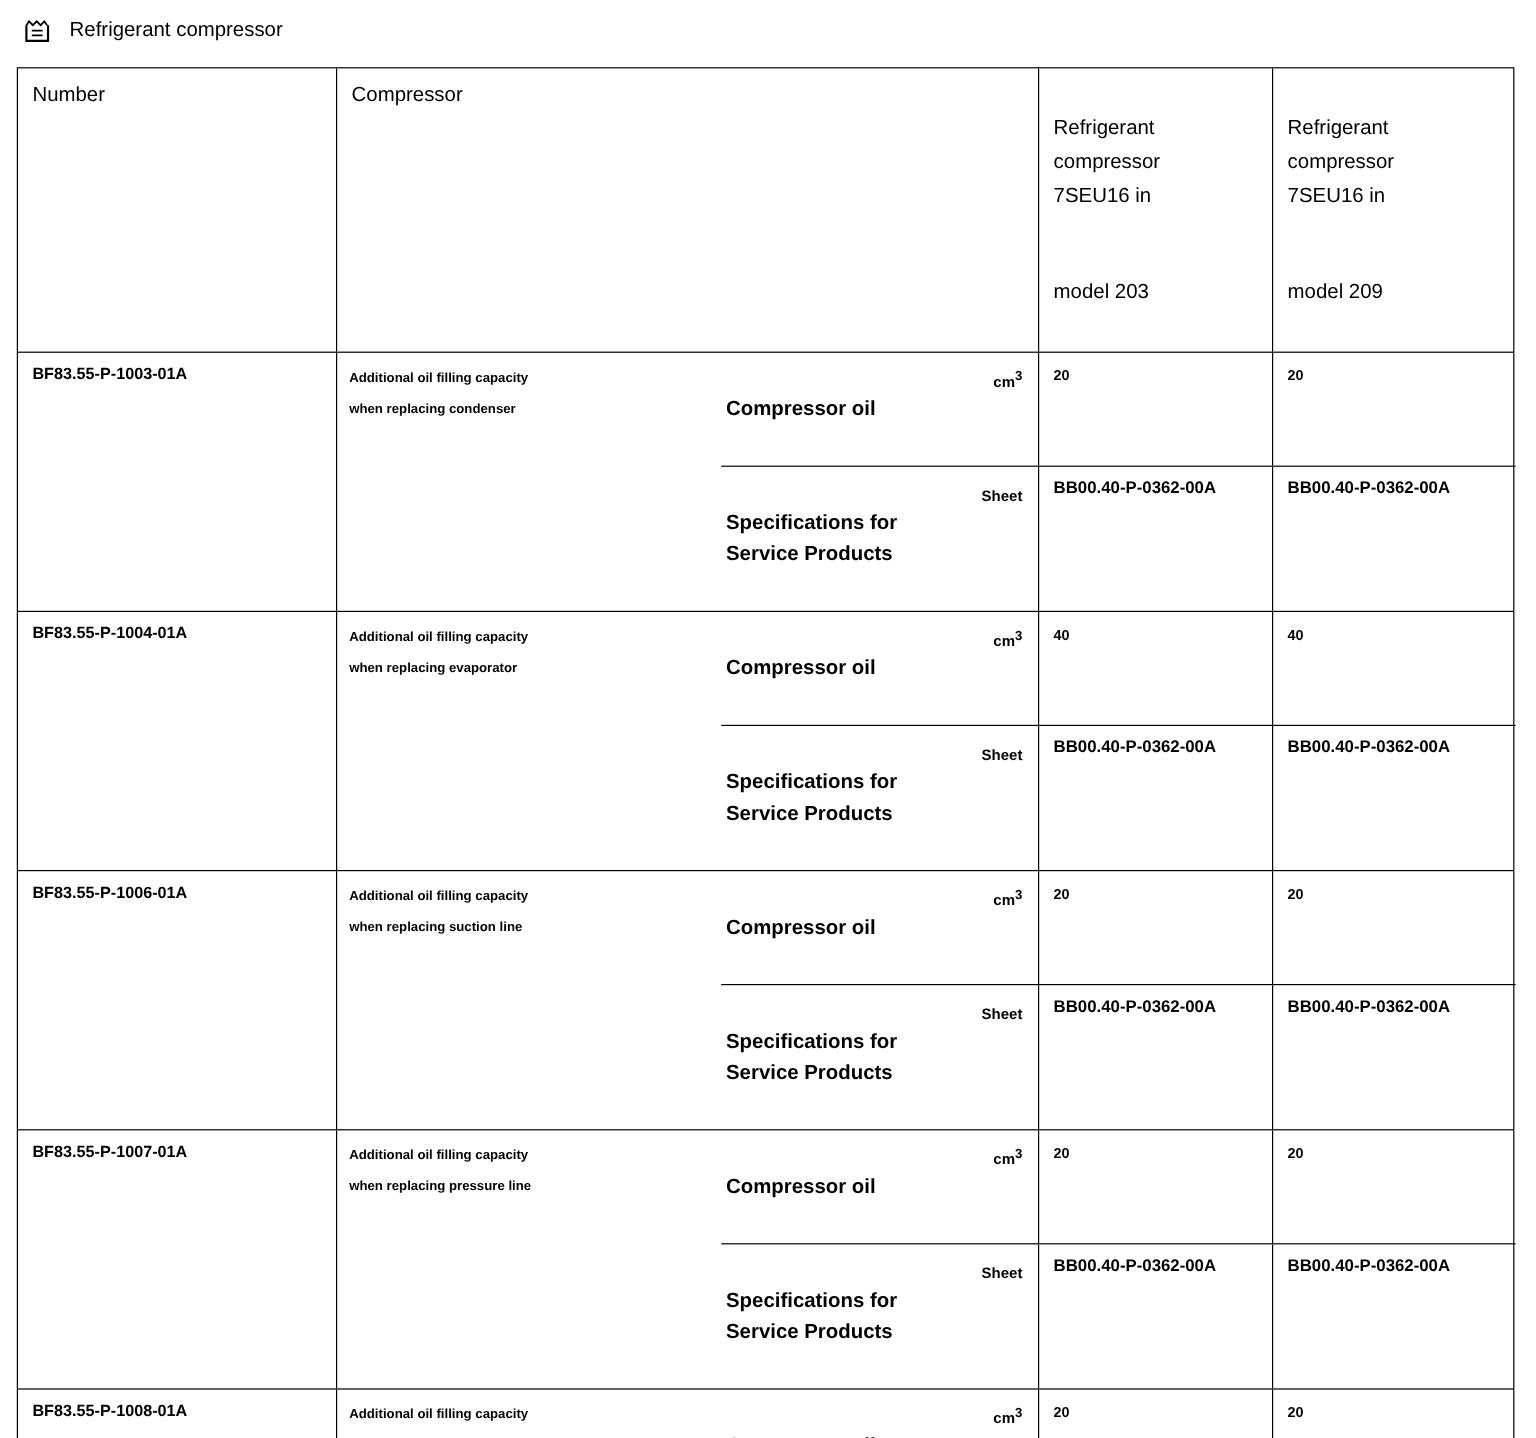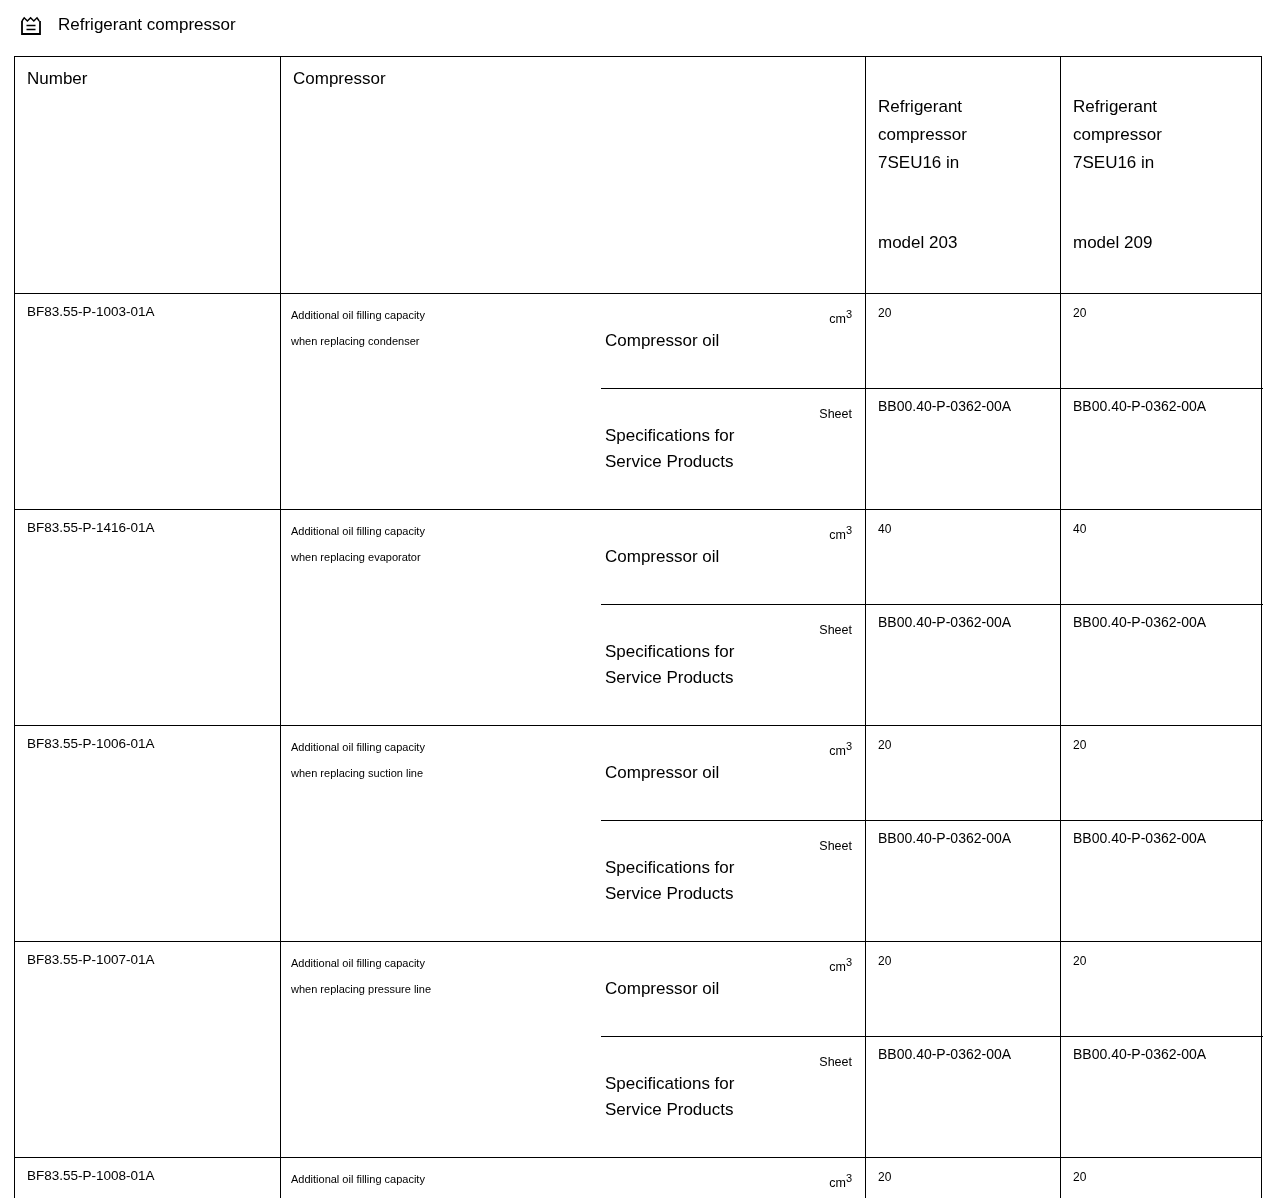--- a/index.html
+++ b/index.html
@@ -44,20 +44,21 @@
     white-space: pre-line;
   }
   .hcell.b-r { border-right: 1.5px solid #000; }
   .hcell .model-line { margin-top: 24px; }
 
   
   .data-row {
     display: grid;
     grid-template-columns: 266px 320px 662px;
     border-bottom: 1.5px solid #000;
+    font-weight: bold;
   }
   .data-row:last-child { border-bottom: none; }
   .data-row.h-std { min-height: 146px; }
   .data-row.h-tall { min-height: 173px; }
 
   .cell-number {
     border-right: 1.5px solid #000;
     padding: 9px 8px 8px 12px;
     font-size: 13.5px;
     line-height: 17px;
@@ -159,21 +160,21 @@
 Service Products</span>
             <span class="unit"><span>Sheet</span><sup></sup></span>
           </div>
           <div class="cell-val v203">BB00.40-P-0362-00A</div>
           <div class="cell-val">BB00.40-P-0362-00A</div>
         </div>
       </div>
     </div>
 
     <div class="data-row h-std">
-      <div class="cell-number">BF83.55-P-1416-01A</div>
+      <div class="cell-number">BF83.55-P-1004-01A</div>
       <div class="cell-desc">Additional oil filling capacity
 when replacing evaporator</div>
       <div class="subrows">
         <div class="subrow oil">
           <div class="cell-prop">
             <span>Compressor oil</span>
             <span class="unit"><span>cm</span><sup>3</sup></span>
           </div>
           <div class="cell-val v203">40</div>
           <div class="cell-val">40</div>

